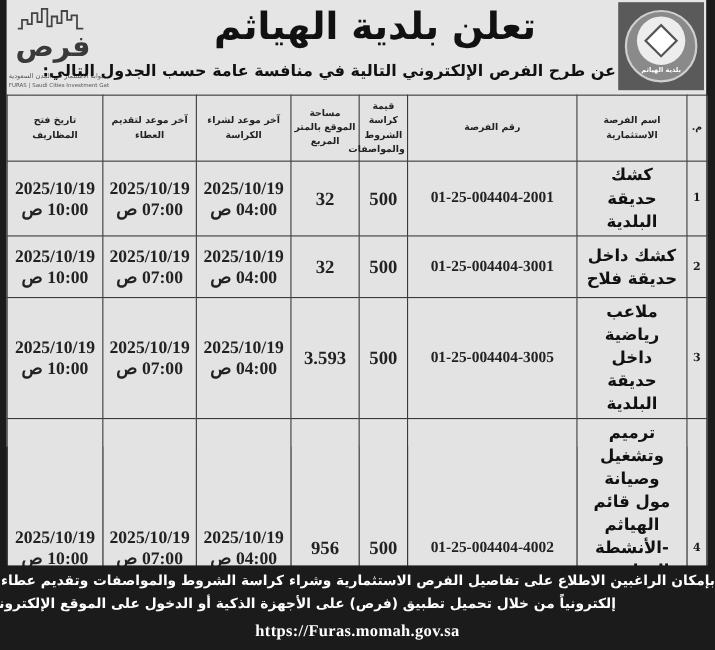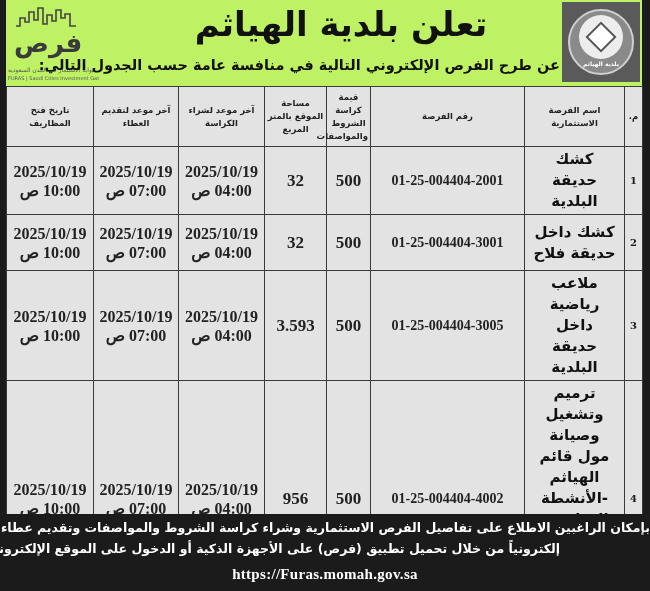--- a/index.html
+++ b/index.html
@@ -1,21 +1,21 @@
 <!DOCTYPE html>
 <html><head>
 <meta charset="utf-8">
 <style>
   * { box-sizing: border-box; margin: 0; padding: 0; }
   html, body { width: 650px; height: 591px; overflow: hidden; background: #1b1b1b; }
   body { font-family: "DejaVu Sans", sans-serif; color: #1a1a1a; position: relative; }
 
   .sheet {
     position: absolute; left: 6px; top: 0; width: 636px; height: 406px;
-    background: #bef264;
+    background: #e5e5e5;
   }
 
   
   .header { position: absolute; left: 0; top: 0; width: 636px; height: 86px; }
   .logo-furas { position: absolute; left: 2px; top: 4px; width: 108px; height: 78px; }
   .furas-skyline { position: absolute; left: 8px; top: 2px; width: 60px; height: 22px; }
   .furas-word { position: absolute; left: 6px; top: 24px; font-family: "DejaVu Sans", sans-serif; font-weight: bold; font-size: 26px; color: #3a3a3a; direction: rtl; letter-spacing: 1px; }
   .furas-tag1 { position: absolute; left: 0; top: 62px; font-size: 6px; color: #555; direction: rtl; white-space: nowrap; width: 104px; text-align: left; }
   .furas-tag2 { position: absolute; left: 0; top: 71px; font-size: 5px; color: #555; white-space: nowrap; }
 

